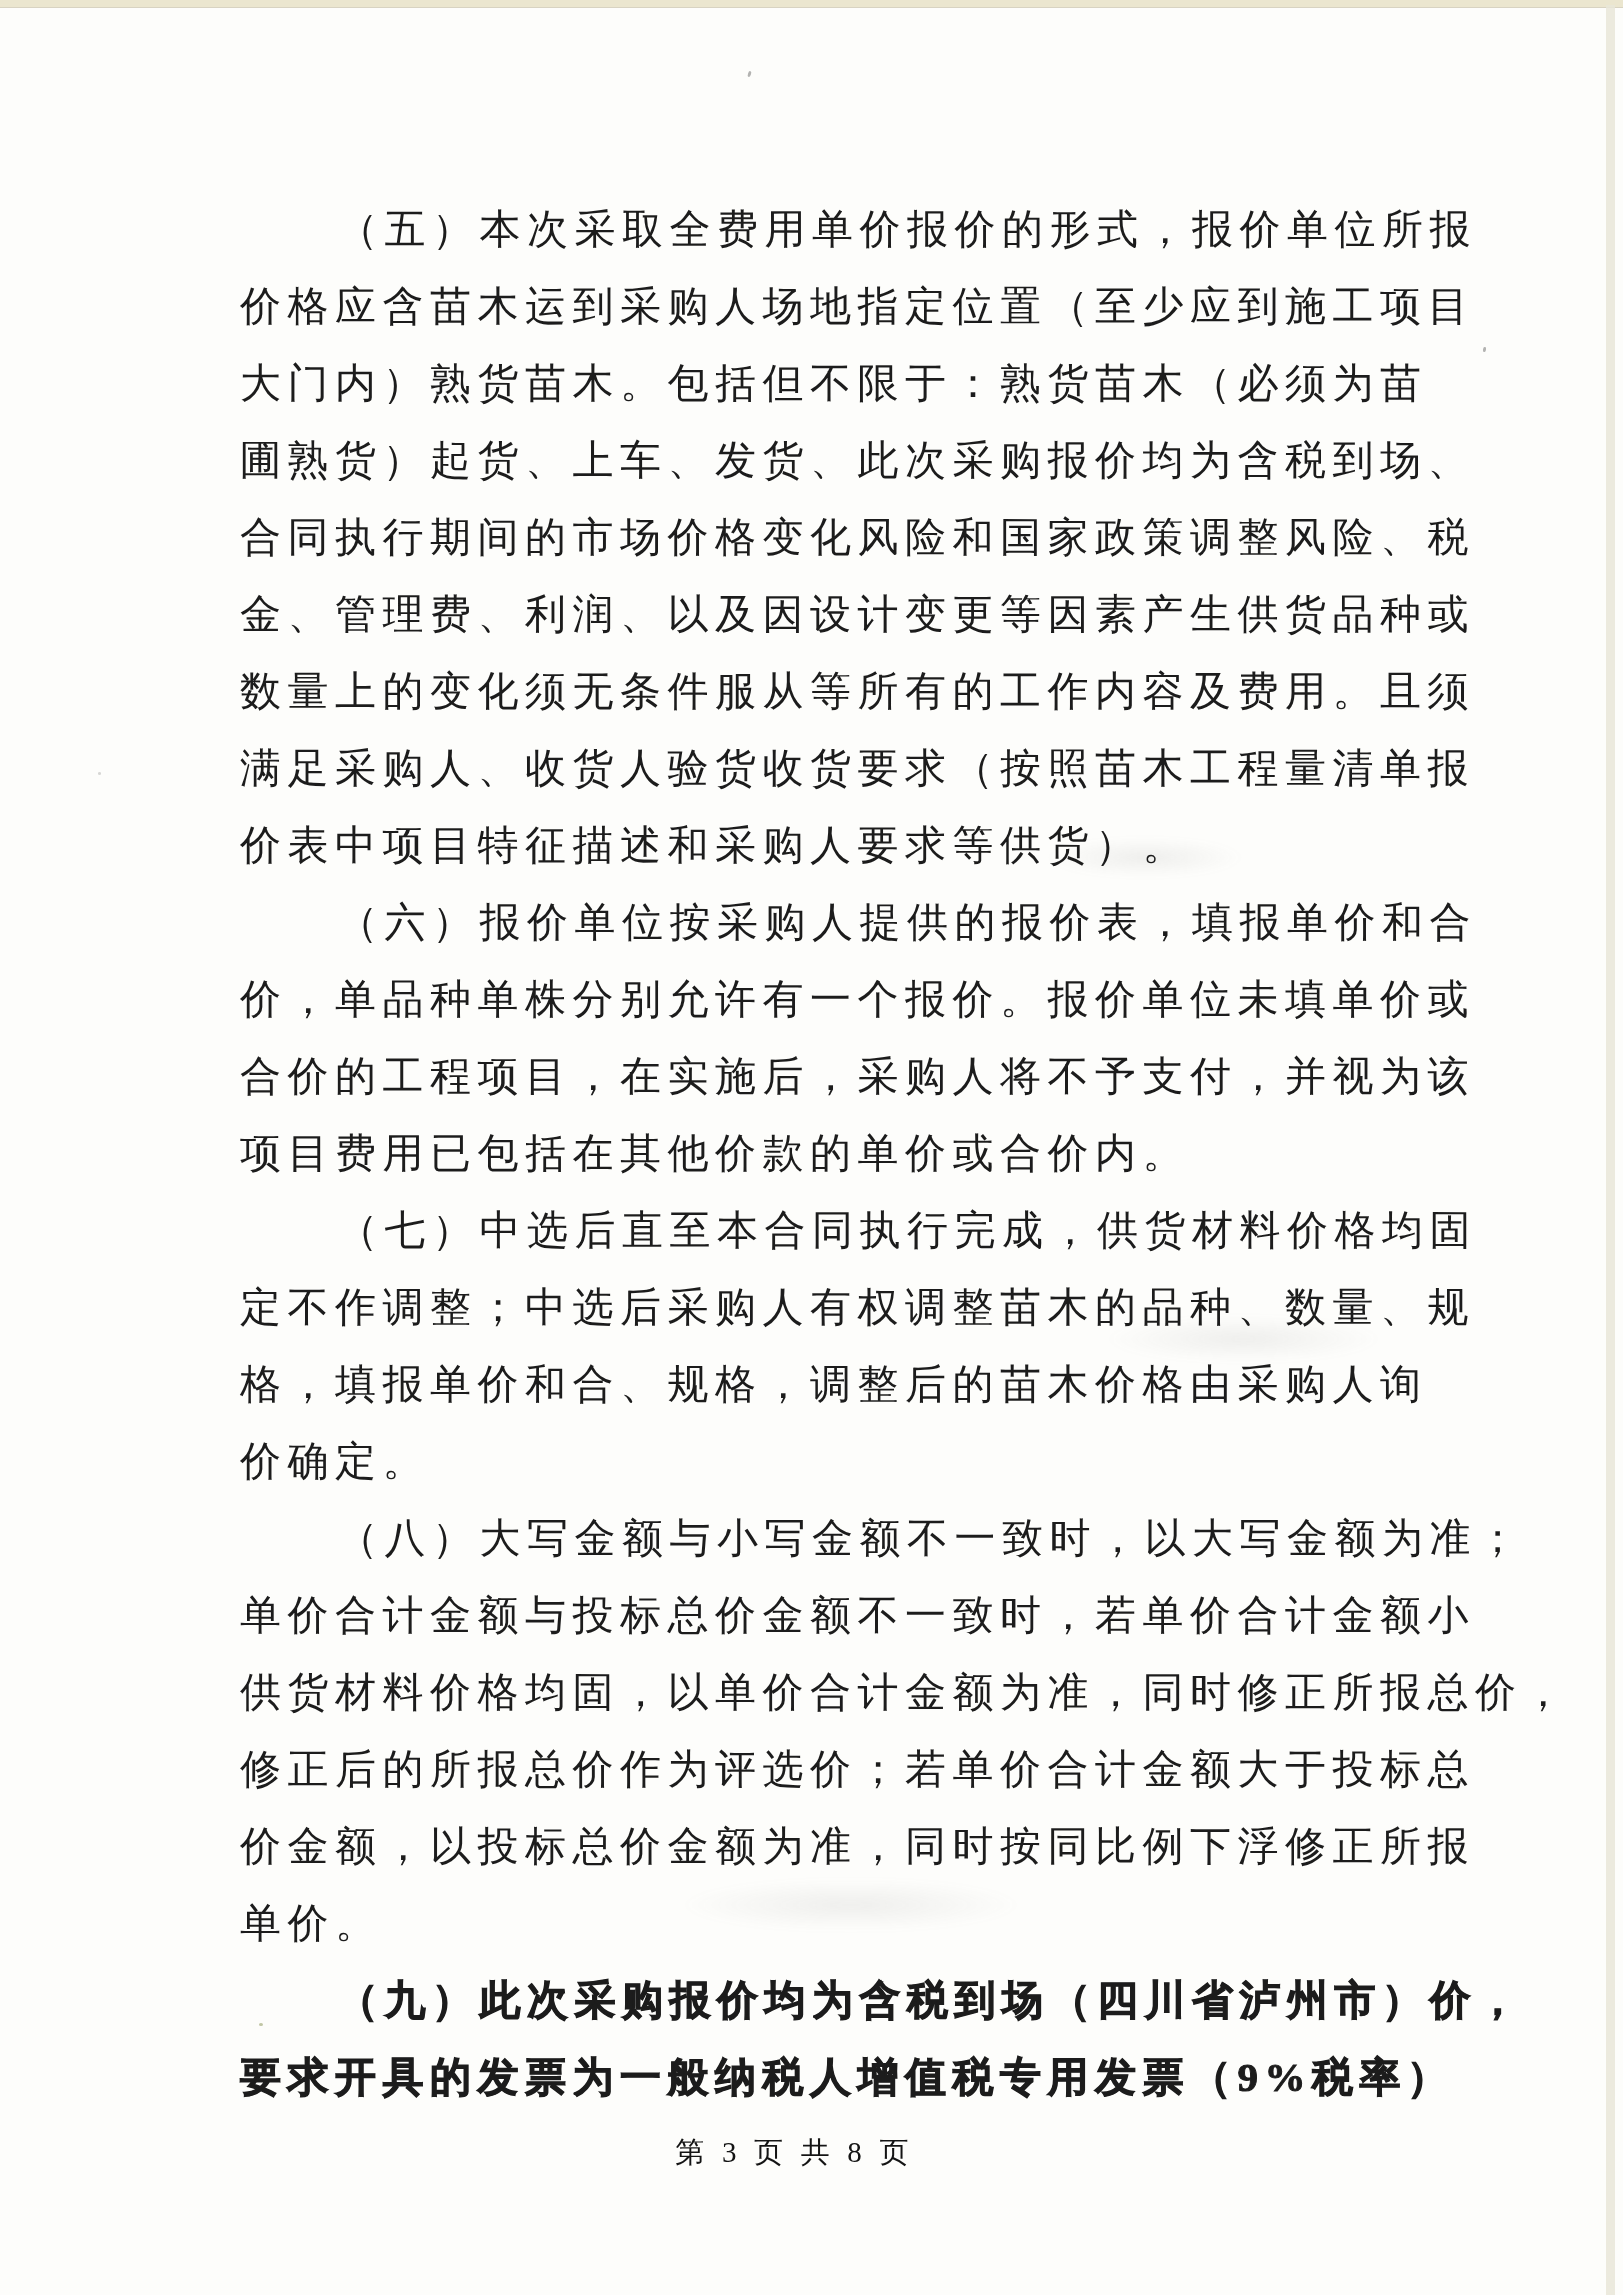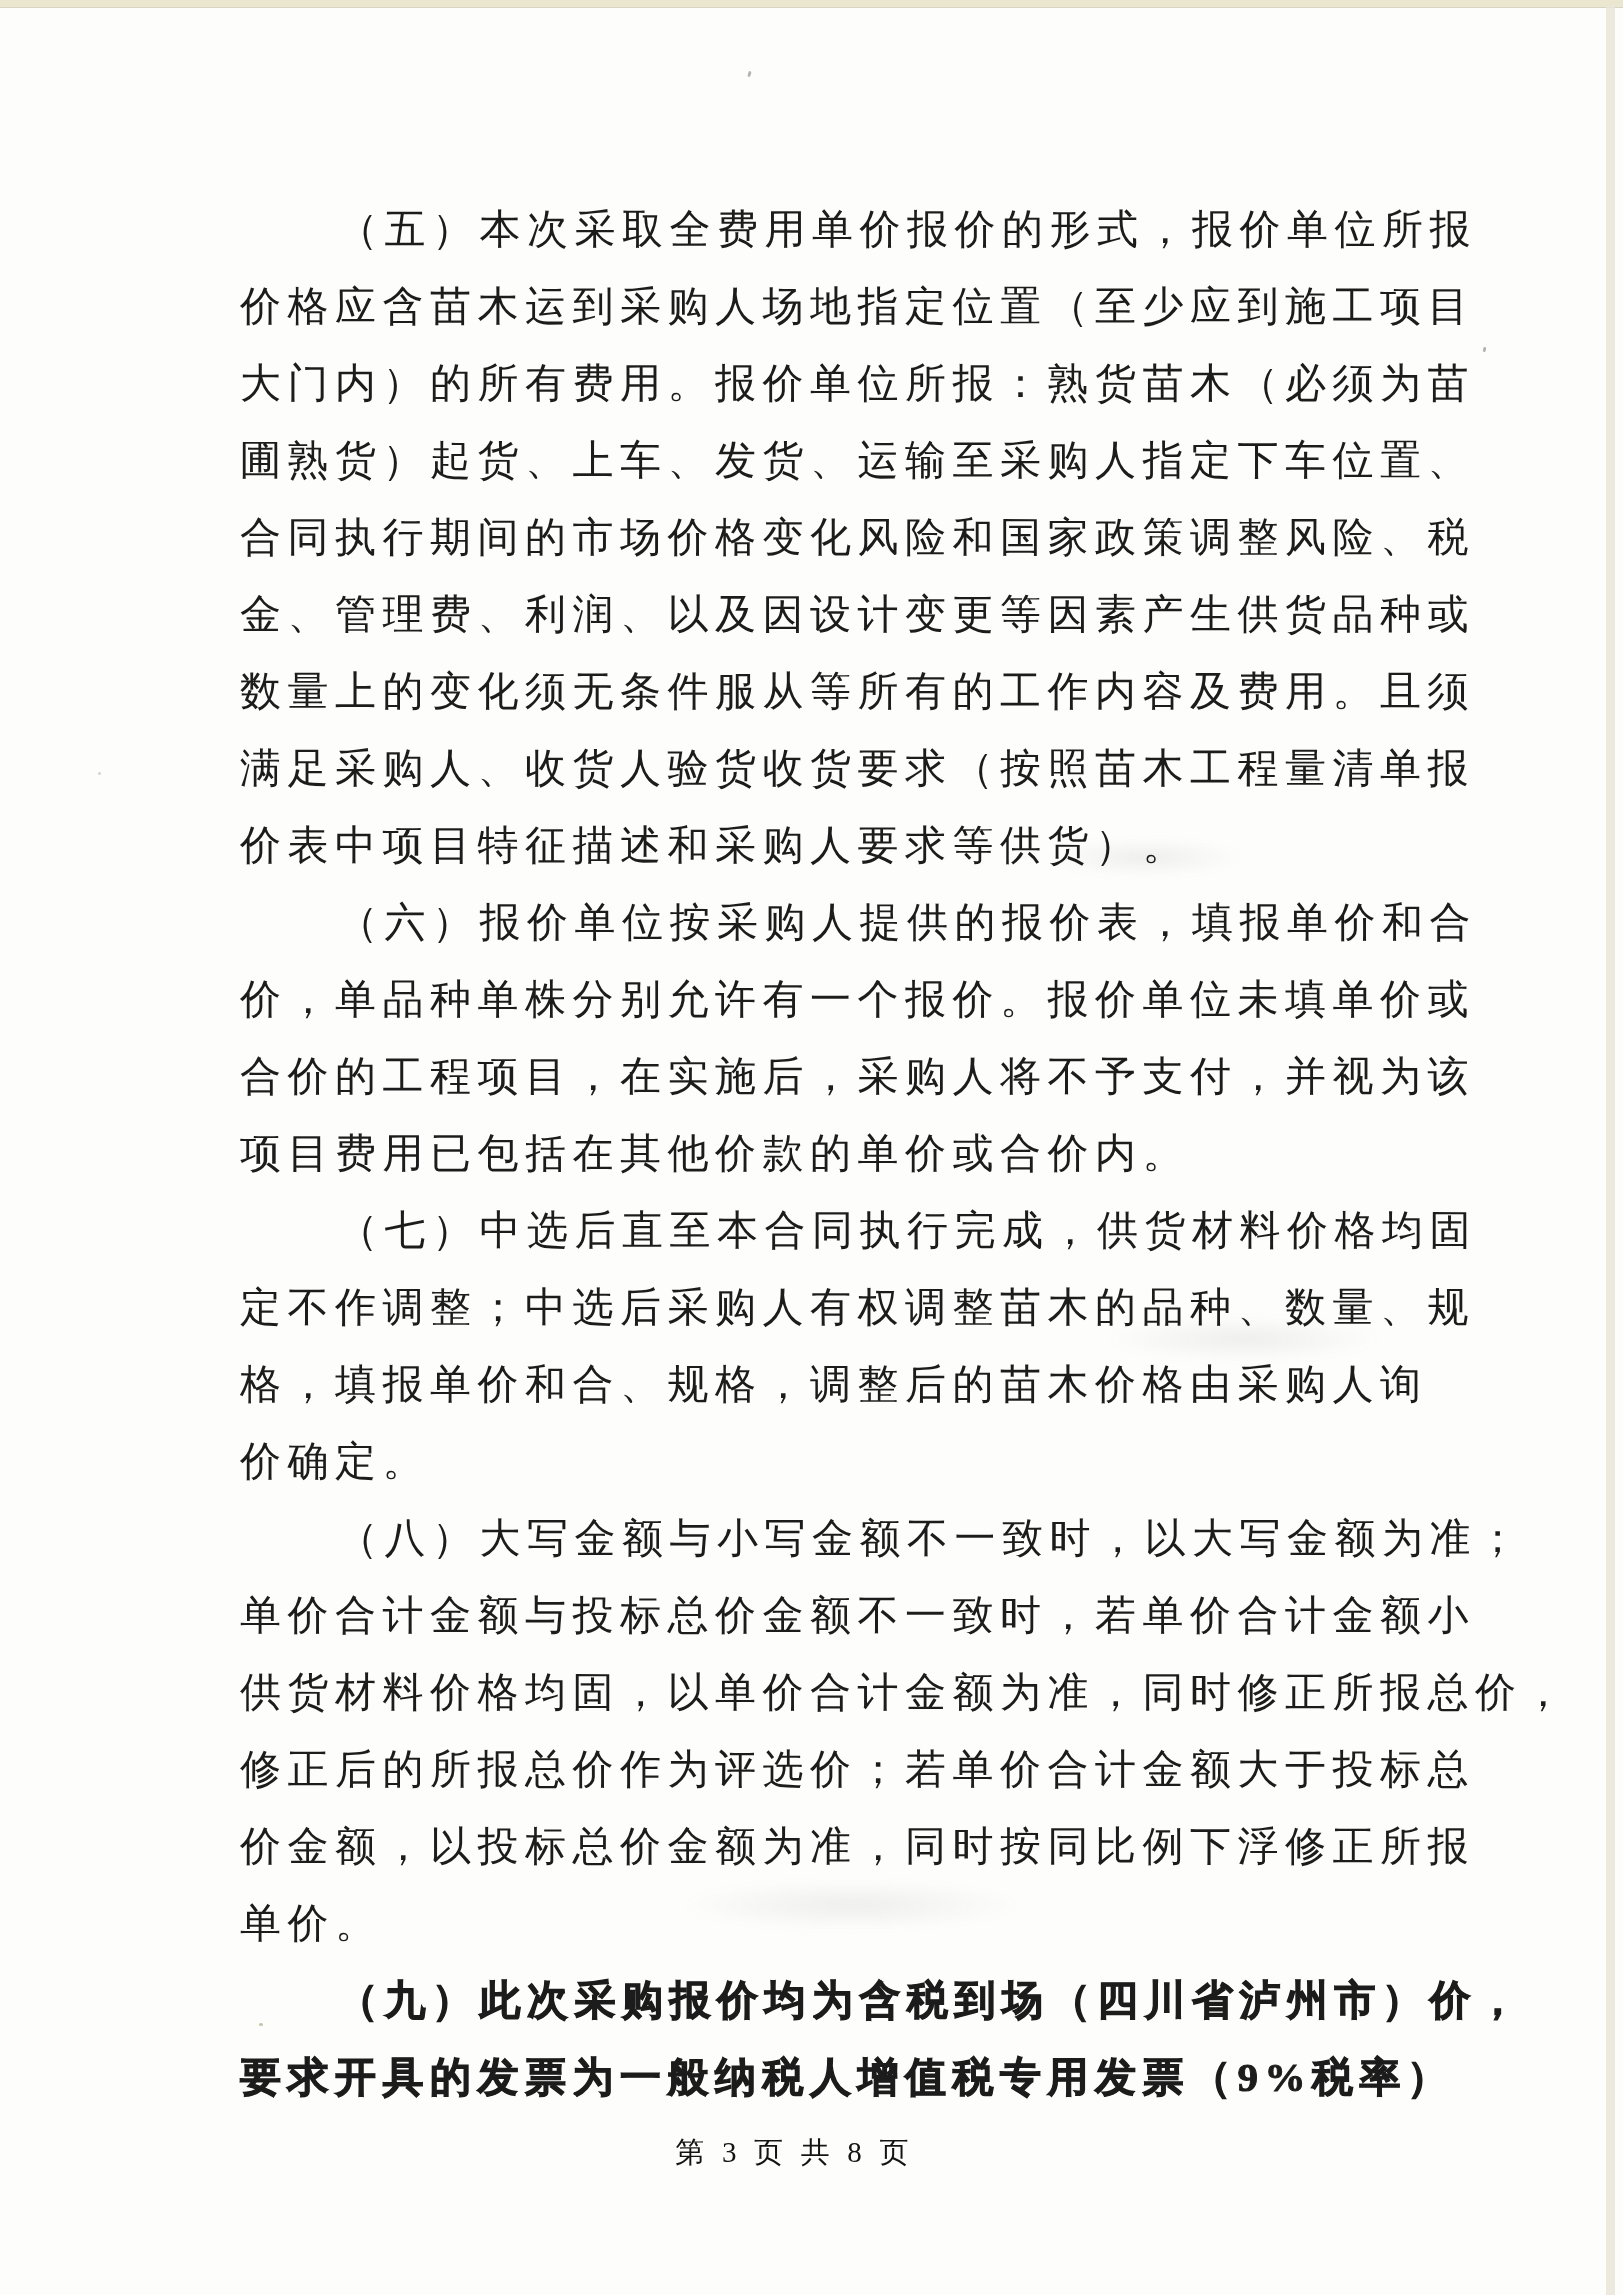--- a/index.html
+++ b/index.html
@@ -88,23 +88,23 @@
   <div class="speck s2"></div>
   <div class="speck s3"></div>
   <div class="speck s4"></div>
 
   <main class="textblock">
 
       <div class="line indent">（五）本次采取全费用单价报价的形式，报价单位所报</div>
 
       <div class="line">价格应含苗木运到采购人场地指定位置（至少应到施工项目</div>
 
-      <div class="line">大门内）的所有费用。报价单位所报：熟货苗木（必须为苗</div>
+      <div class="line">大门内）熟货苗木。包括但不限于：熟货苗木（必须为苗</div>
 
-      <div class="line">圃熟货）起货、上车、发货、运输至采购人指定下车位置、</div>
+      <div class="line">圃熟货）起货、上车、发货、此次采购报价均为含税到场、</div>
 
       <div class="line">合同执行期间的市场价格变化风险和国家政策调整风险、税</div>
 
       <div class="line">金、管理费、利润、以及因设计变更等因素产生供货品种或</div>
 
       <div class="line">数量上的变化须无条件服从等所有的工作内容及费用。且须</div>
 
       <div class="line">满足采购人、收货人验货收货要求（按照苗木工程量清单报</div>
 
       <div class="line last">价表中项目特征描述和采购人要求等供货）。</div>

